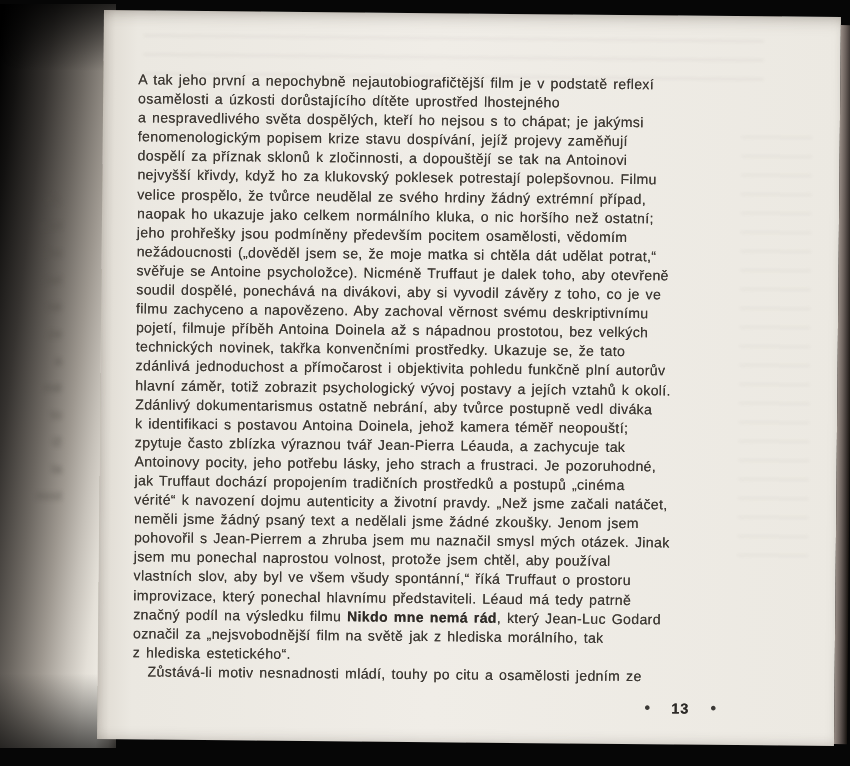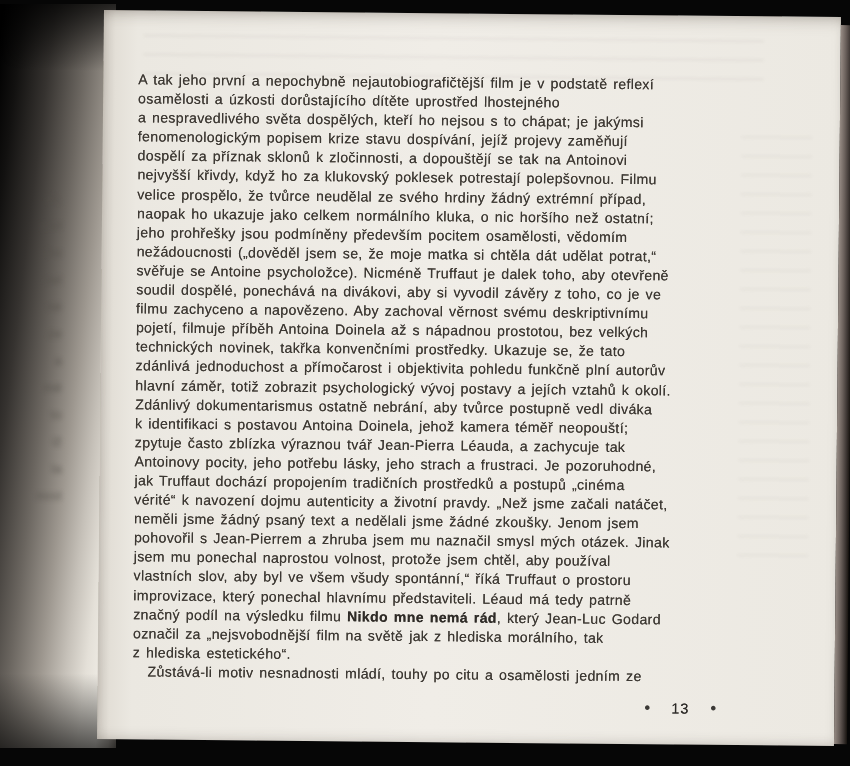--- a/index.html
+++ b/index.html
@@ -66,21 +66,21 @@
   .text-block .line{white-space:nowrap;}
   .line.indent{text-indent:15px;}
   .b{font-weight:bold;color:#2e2b27;}
 
   .pageno{
     position:absolute;left:547px;top:684px;
     display:flex;align-items:center;gap:21px;
   }
   .pageno .dot{font-size:17px;color:#3b3936;line-height:1;}
   .pageno .num{
-    font-weight:normal;font-size:14.5px;color:#2d2b28;letter-spacing:1px;
+    font-weight:bold;font-size:14.5px;color:#2d2b28;letter-spacing:1px;
     text-shadow:0 0 .5px rgba(50,46,42,.9);
   }
 </style>
 </head>
 <body>
 
 <div class="photo">
 
   <div class="left-page">
     <div class="spine-frags">

